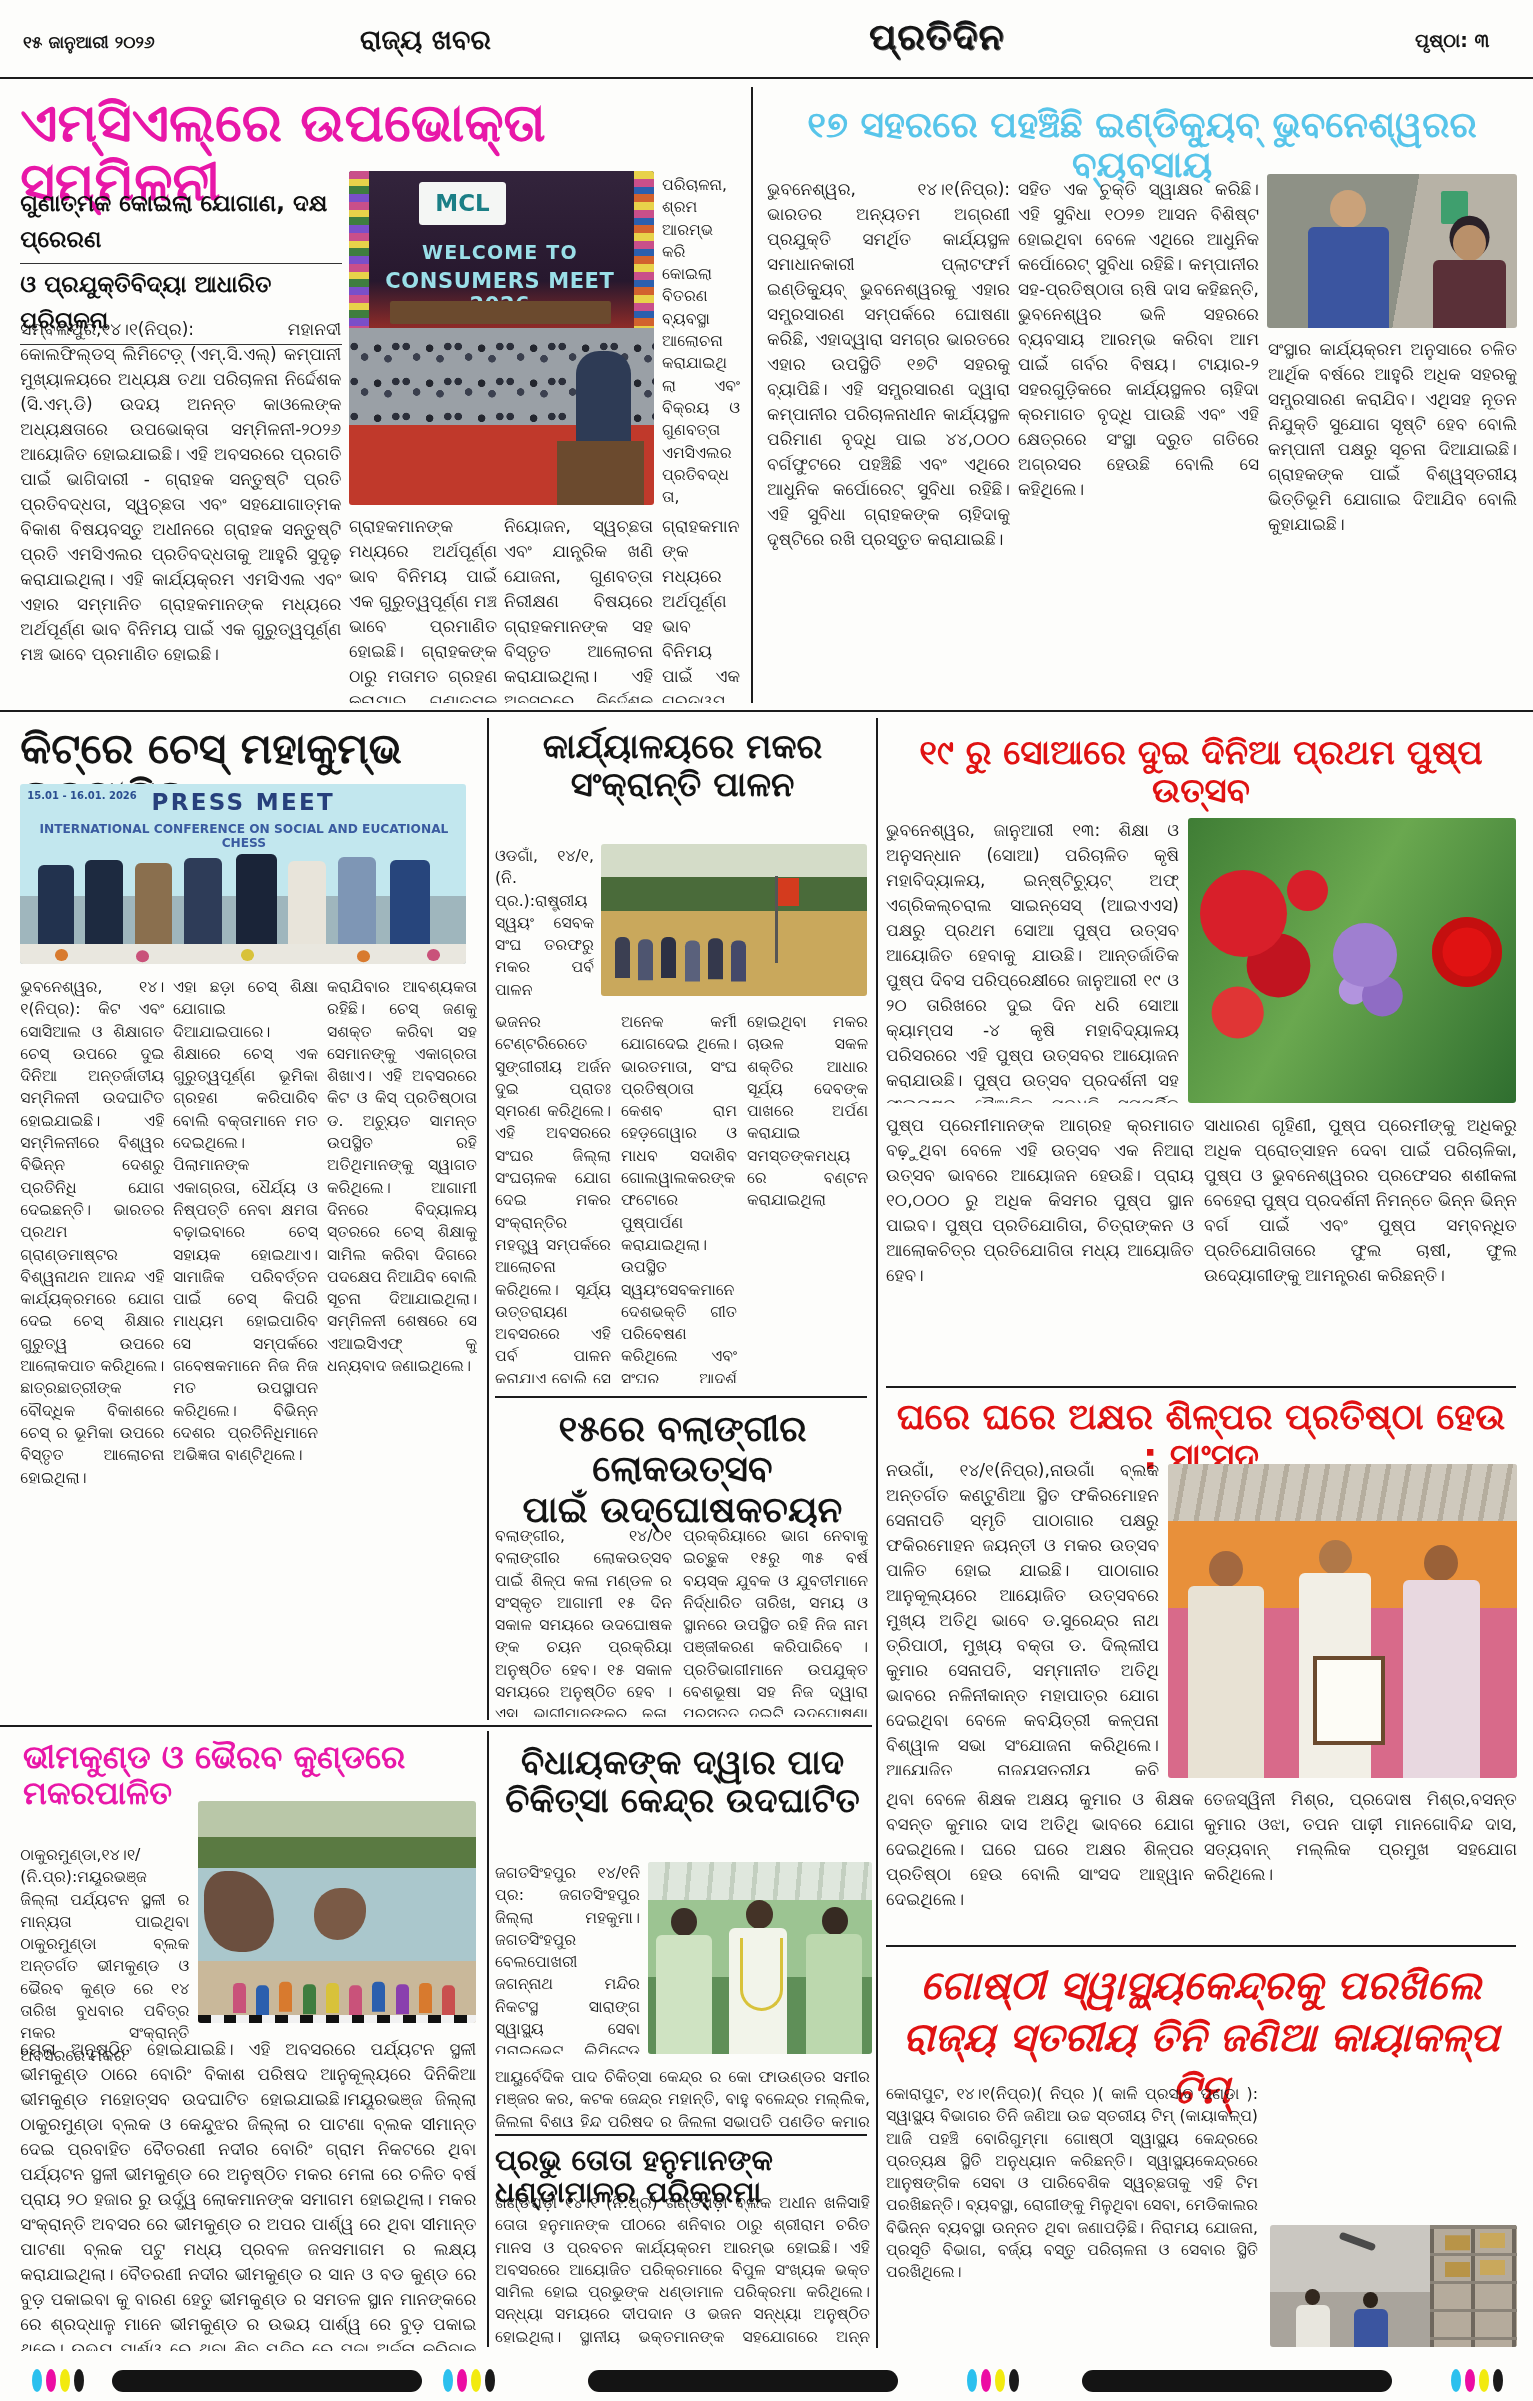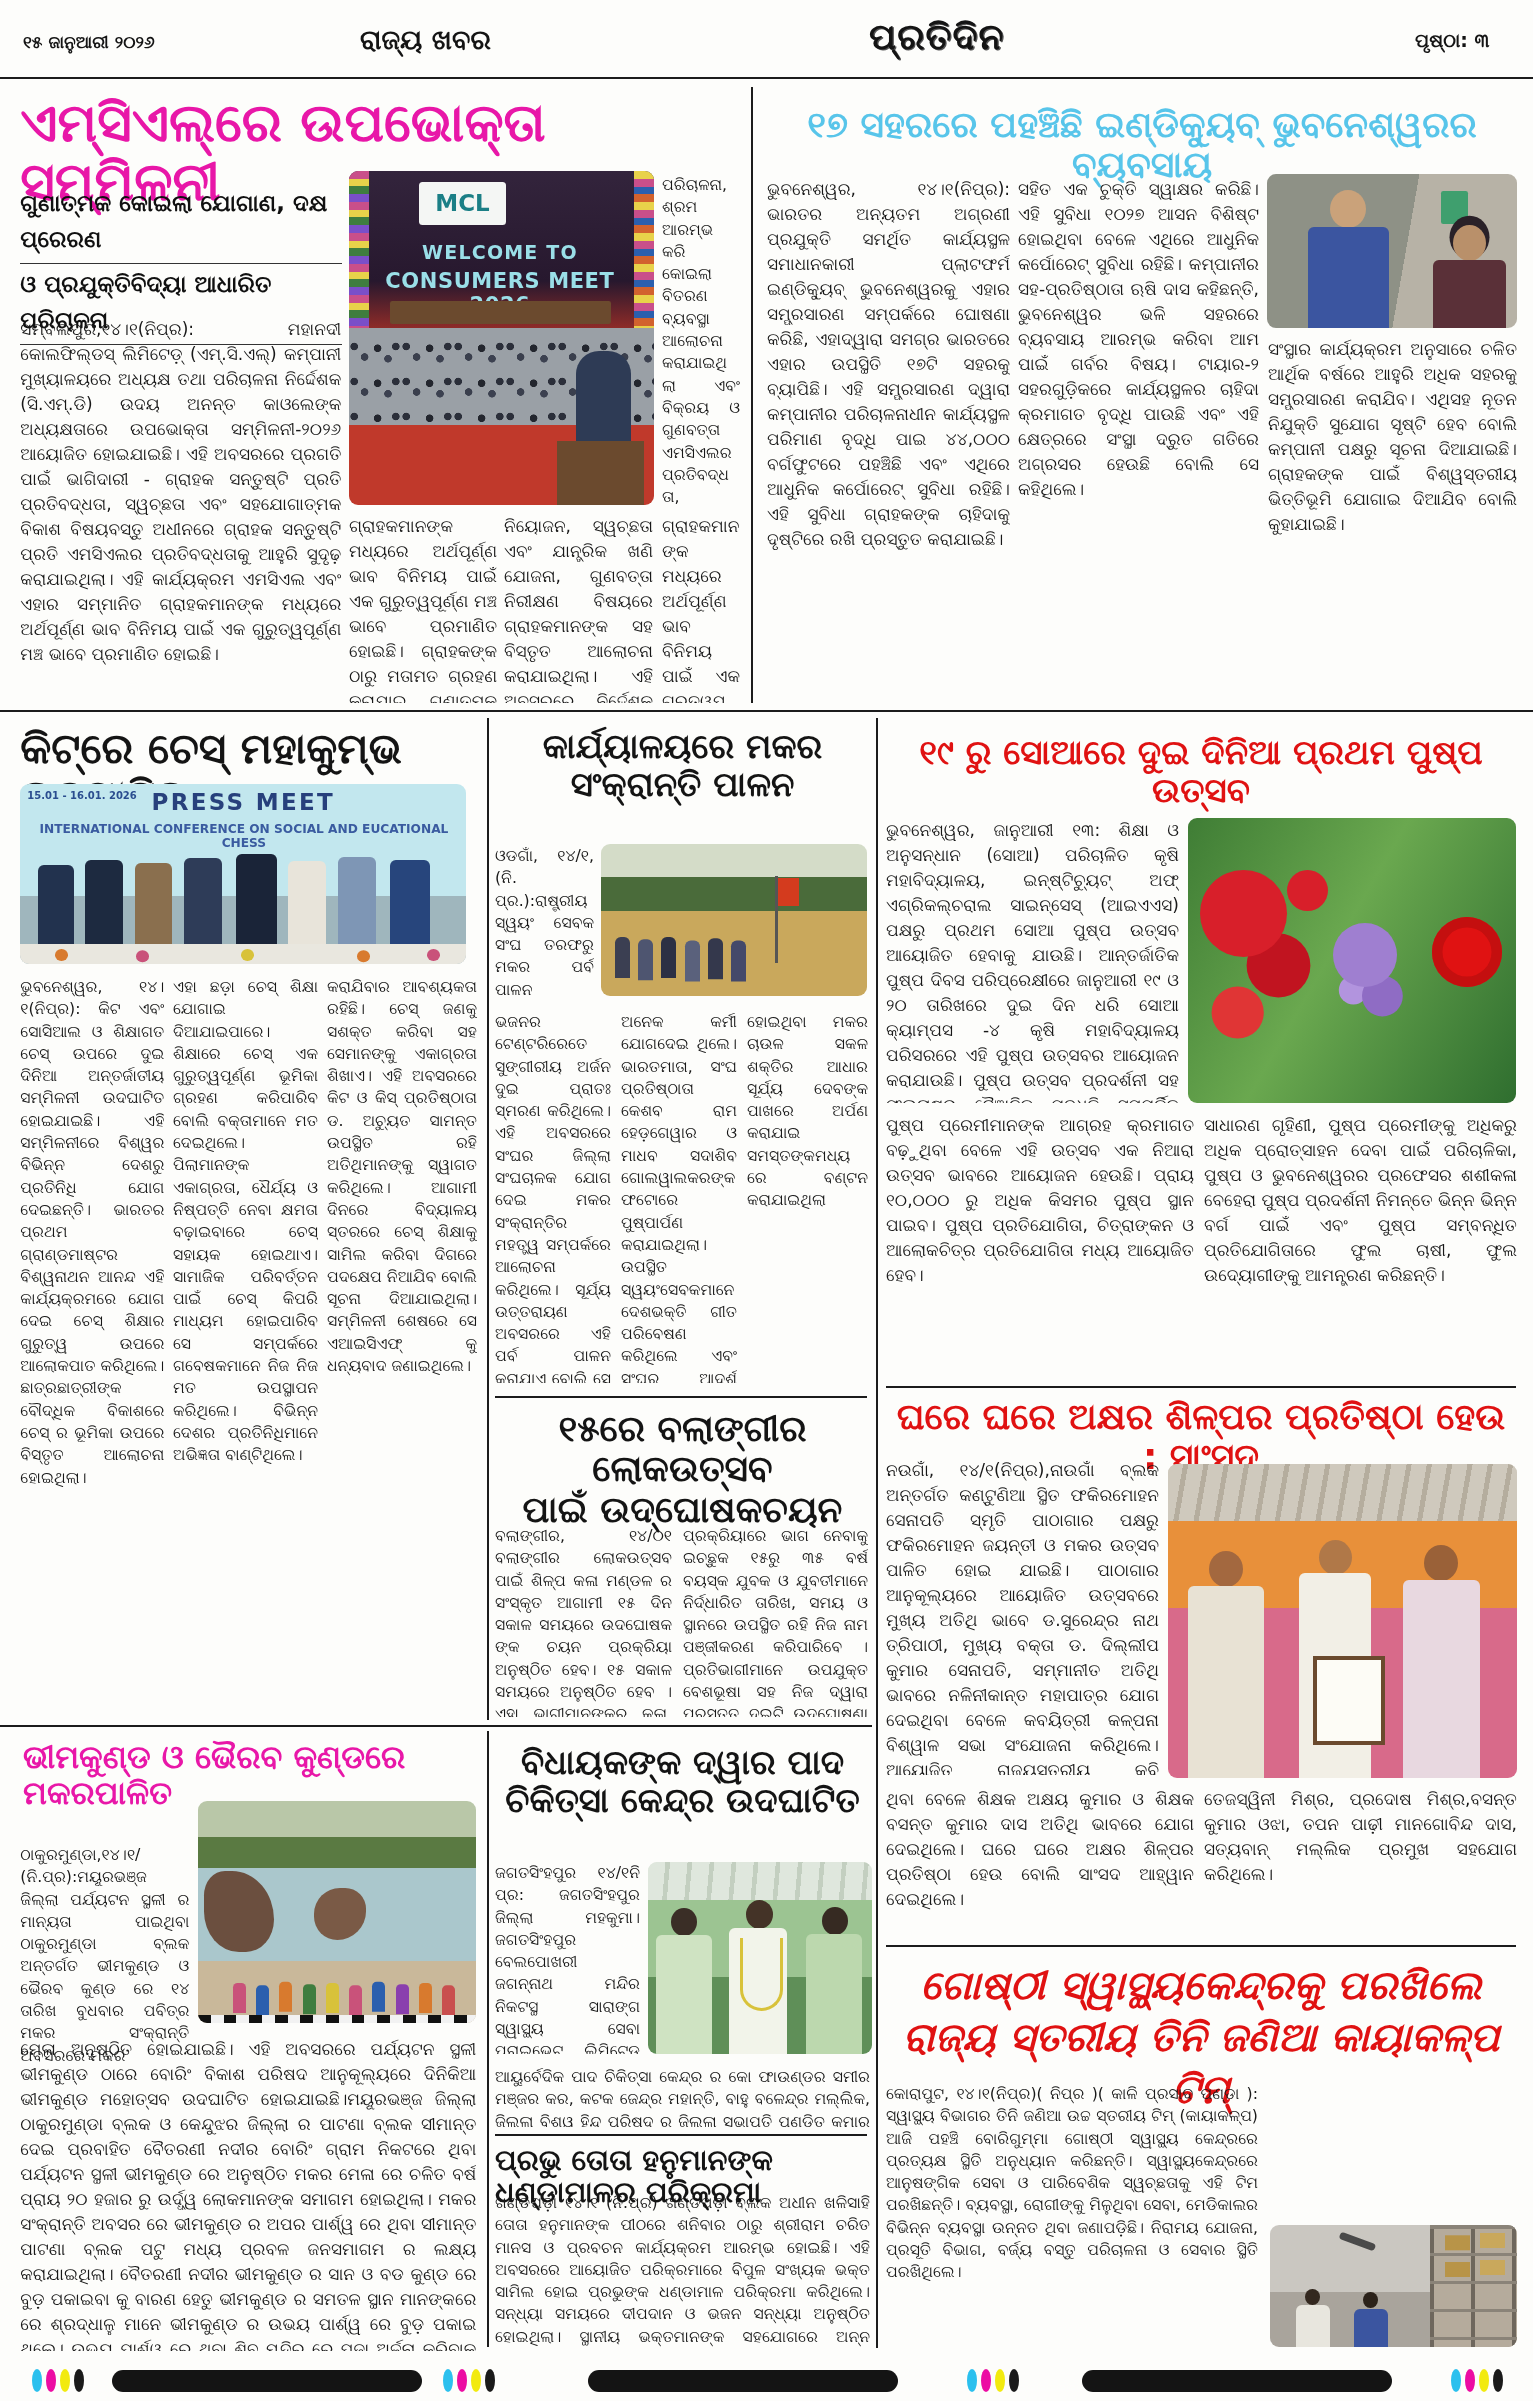--- a/index.html
+++ b/index.html
@@ -7,21 +7,21 @@
         font-family:"DejaVu Sans",sans-serif;color:#141414;overflow:hidden;}
   .abs{position:absolute;}
   .hl{font-weight:bold;line-height:1.12;letter-spacing:0px;}
   .hl-center{text-align:center;}
   .deck{font-weight:bold;font-size:23px;line-height:1.55;color:#101010;}
   .deck .dl{border-bottom:1.7px solid #333;padding-bottom:5.8px;margin-bottom:3px;display:block;}
   .bt{font-size:17px;line-height:1.47;text-align:justify;color:#181818;word-break:break-word;}
   .bt-sm{font-size:15.7px;line-height:1.42;text-align:justify;color:#181818;word-break:break-word;}
   .rule-h{background:#1c1c1c;height:2.3px;}
   .rule-v{background:#1c1c1c;width:1.7px;}
-  .photo{overflow:hidden;border-radius:9px;}
+  .photo{overflow:hidden;border-radius:3px;}
   .sil{position:absolute;border-radius:5.8px 5.8px 0 0;}
   .head-c{position:absolute;border-radius:50%;}
   .masthead{font-weight:900;letter-spacing:1.2px;text-shadow:1.2px 1.2px 0 #555;}
   .regdots{display:flex;gap:4.1px;align-items:center;}
   .regdots span{width:10px;height:23px;border-radius:50%;display:block;}
   .regbar{height:22px;border-radius:11.6px;background:#141414;}
   .crowd{background:
     radial-gradient(circle at 10% 30%, #2b2f3a 0 3.5px, transparent 4.1px),
     radial-gradient(circle at 30% 60%, #3a3f4d 0 3.5px, transparent 4.1px),
     radial-gradient(circle at 55% 35%, #23262e 0 3.5px, transparent 4.1px),

